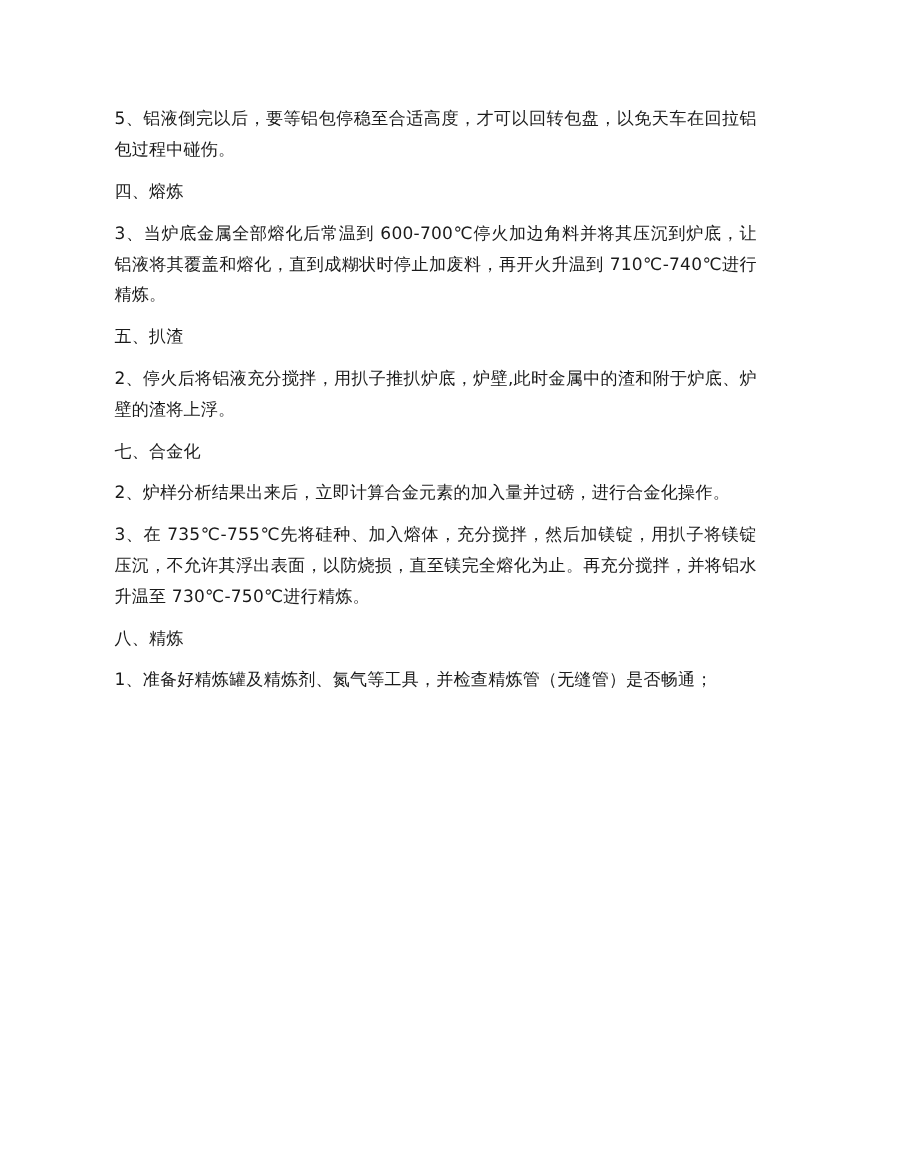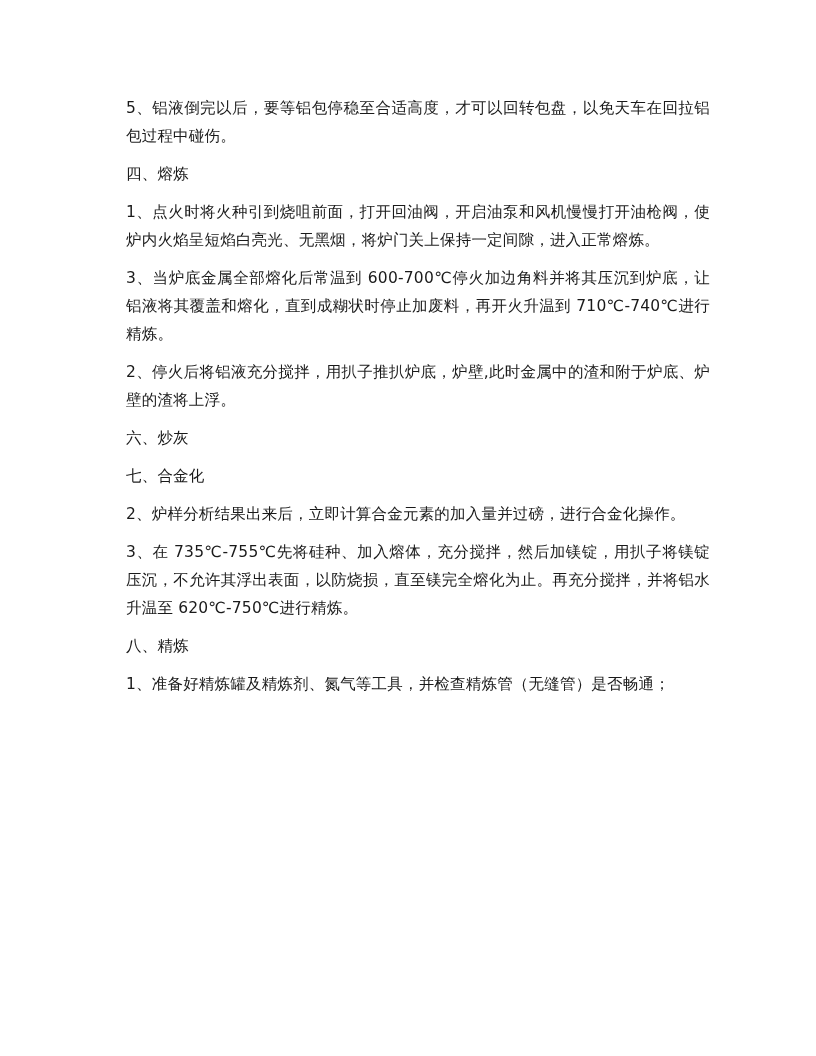--- a/index.html
+++ b/index.html
@@ -2,39 +2,38 @@
 <html><head>
   <meta charset="utf-8">
   <style>
     html, body { margin: 0; padding: 0; background: #ffffff; }
     body {
       width: 816px; height: 1056px; overflow: hidden; position: relative;
       font-family: "DejaVu Sans", "Liberation Sans", sans-serif;
       color: #1a1a1a;
     }
     .page {
-      position: absolute; left: 126px; top: 94px; width: 584px;
+      position: absolute; left: 104px; top: 94px; width: 584px;
     }
     .para {
       font-size: 15.5px;
       line-height: 28px;
       margin: 0 0 10px 0;
       letter-spacing: 0.2px;
       text-align: justify;
     }
     .heading { margin-bottom: 10px; }
   </style>
 </head>
 <body>
 
 <div class="page">
   <p class="para">5、铝液倒完以后，要等铝包停稳至合适高度，才可以回转包盘，以免天车在回拉铝包过程中碰伤。</p>
   <p class="para heading">四、熔炼</p>
-  <p class="para">1、点火时将火种引到烧咀前面，打开回油阀，开启油泵和风机慢慢打开油枪阀，使炉内火焰呈短焰白亮光、无黑烟，将炉门关上保持一定间隙，进入正常熔炼。</p>
   <p class="para">3、当炉底金属全部熔化后常温到 600-700℃停火加边角料并将其压沉到炉底，让铝液将其覆盖和熔化，直到成糊状时停止加废料，再开火升温到 710℃-740℃进行精炼。</p>
+  <p class="para heading">五、扒渣</p>
   <p class="para">2、停火后将铝液充分搅拌，用扒子推扒炉底，炉壁,此时金属中的渣和附于炉底、炉壁的渣将上浮。</p>
-  <p class="para heading">六、炒灰</p>
   <p class="para heading">七、合金化</p>
   <p class="para">2、炉样分析结果出来后，立即计算合金元素的加入量并过磅，进行合金化操作。</p>
-  <p class="para">3、在 735℃-755℃先将硅种、加入熔体，充分搅拌，然后加镁锭，用扒子将镁锭压沉，不允许其浮出表面，以防烧损，直至镁完全熔化为止。再充分搅拌，并将铝水升温至 620℃-750℃进行精炼。</p>
+  <p class="para">3、在 735℃-755℃先将硅种、加入熔体，充分搅拌，然后加镁锭，用扒子将镁锭压沉，不允许其浮出表面，以防烧损，直至镁完全熔化为止。再充分搅拌，并将铝水升温至 730℃-750℃进行精炼。</p>
   <p class="para heading">八、精炼</p>
   <p class="para">1、准备好精炼罐及精炼剂、氮气等工具，并检查精炼管（无缝管）是否畅通；</p>
 </div>
 
 </body></html>

